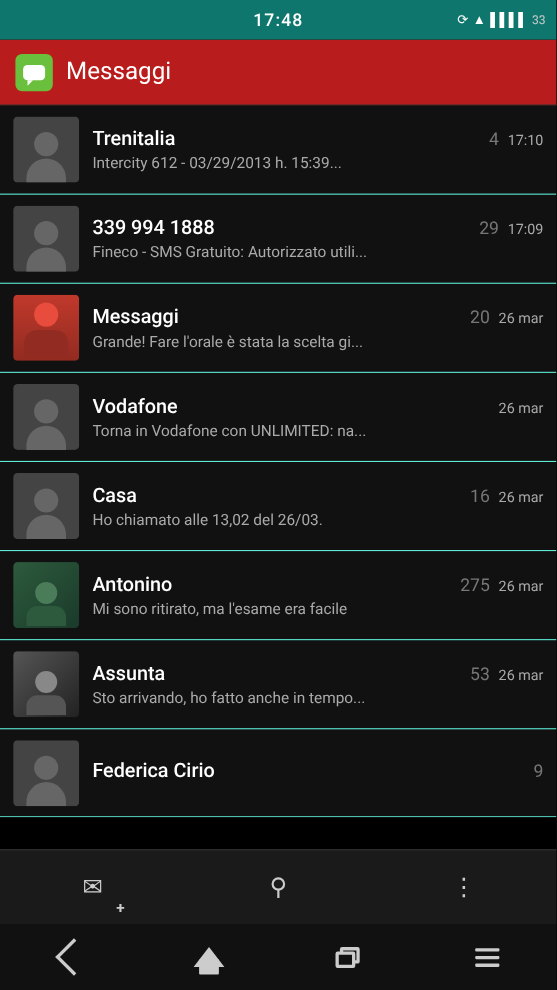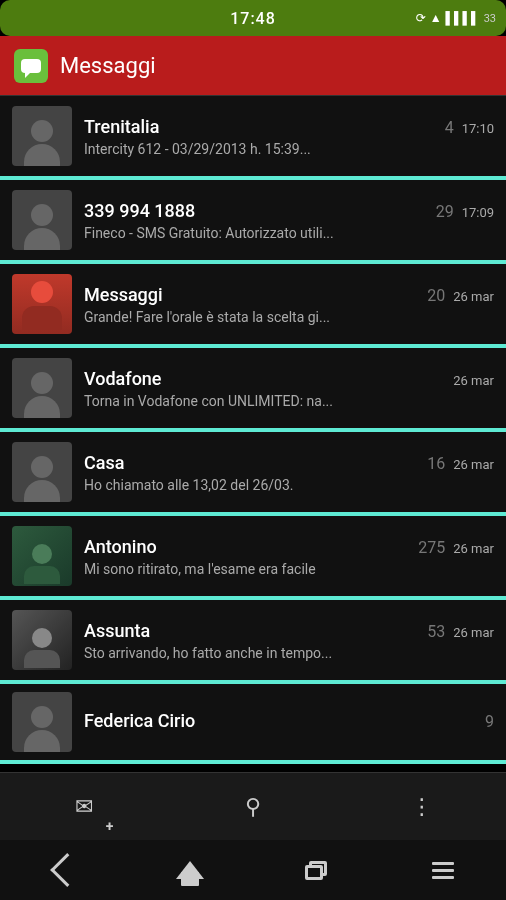--- a/index.html
+++ b/index.html
@@ -10,26 +10,25 @@
       font-family: 'Roboto', Arial, sans-serif;
       color: #fff;
       overflow: hidden;
       position: relative;
     }
 
     
     .status-bar {
       width: 100%;
       height: 36px;
-      background: #4d7c0f;
+      background: #0f766e;
       display: flex;
       align-items: center;
       justify-content: center;
       position: relative;
-      border-radius: 10px;
     }
     .status-bar-time {
       font-size: 16px;
       font-weight: 500;
       color: #fff;
       letter-spacing: 1px;
     }
     .status-bar-icons {
       position: absolute;
       right: 10px;
@@ -91,21 +90,21 @@
     
     .message-list {
       width: 100%;
       background: #111;
       overflow: hidden;
     }
     .message-item {
       display: flex;
       align-items: center;
       padding: 10px 12px;
-      border-bottom: 4px solid #5eead4;
+      border-bottom: 1px solid #5eead4;
       min-height: 80px;
       cursor: pointer;
     }
     .avatar {
       width: 60px;
       height: 60px;
       border-radius: 4px;
       background: #555;
       flex-shrink: 0;
       margin-right: 12px;

